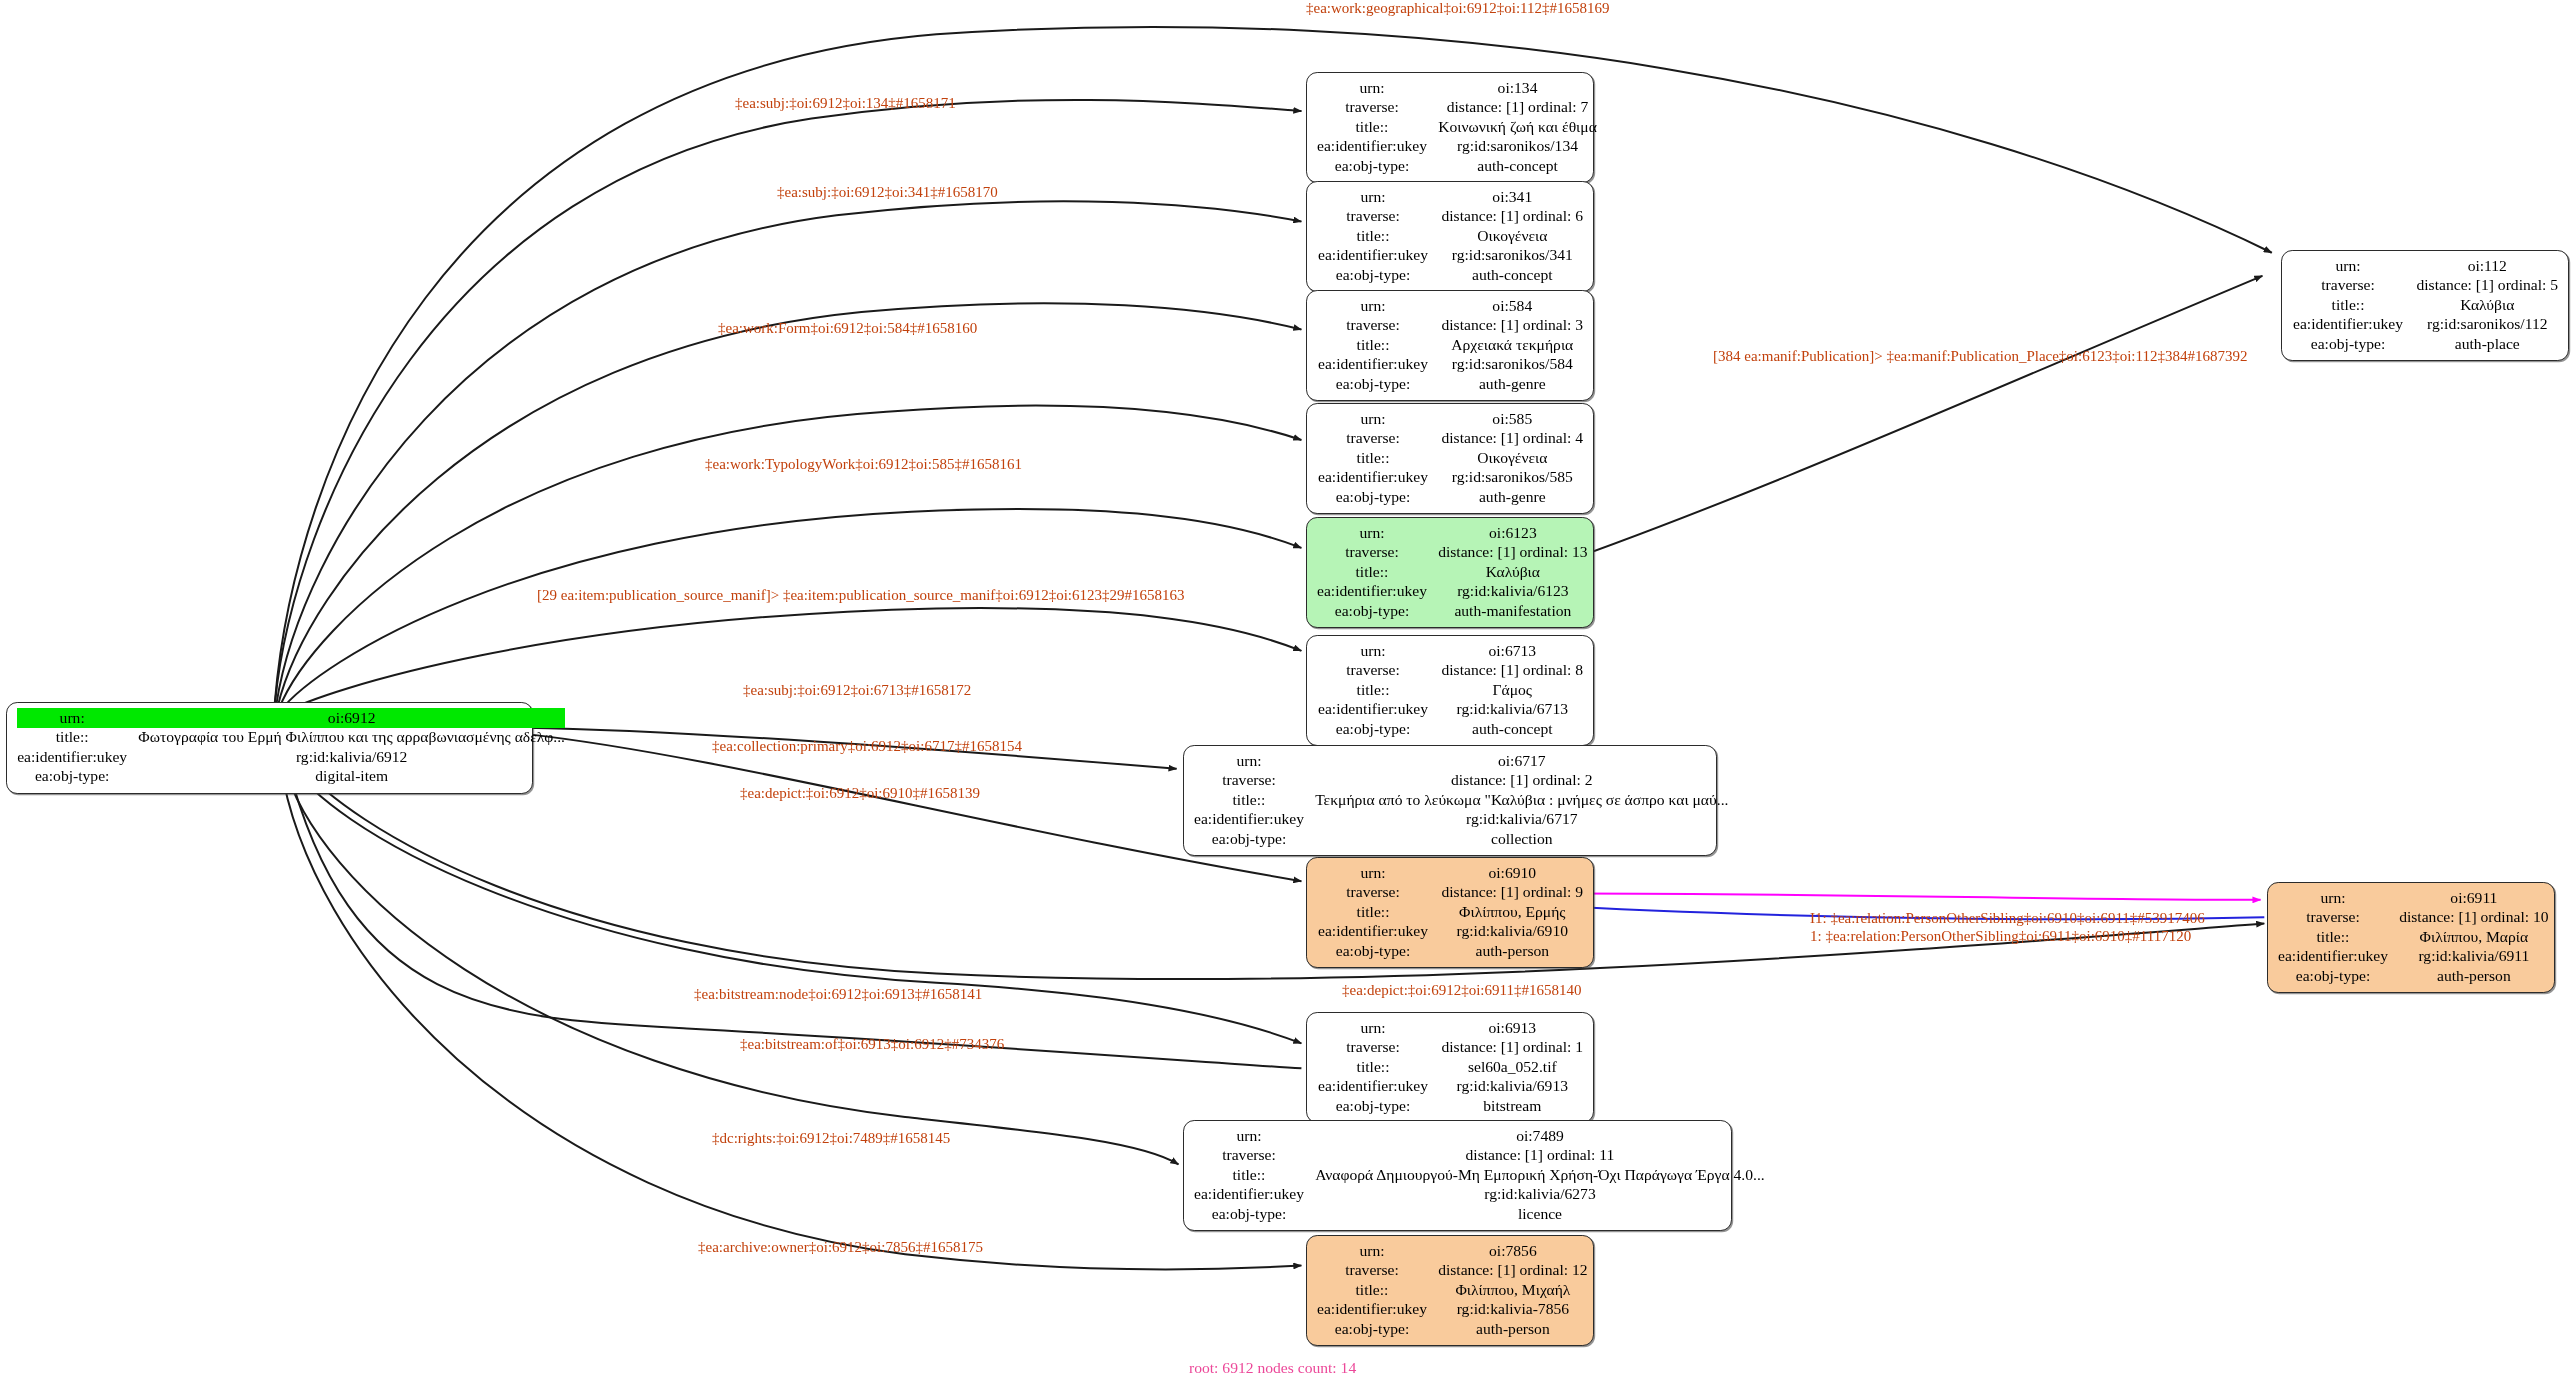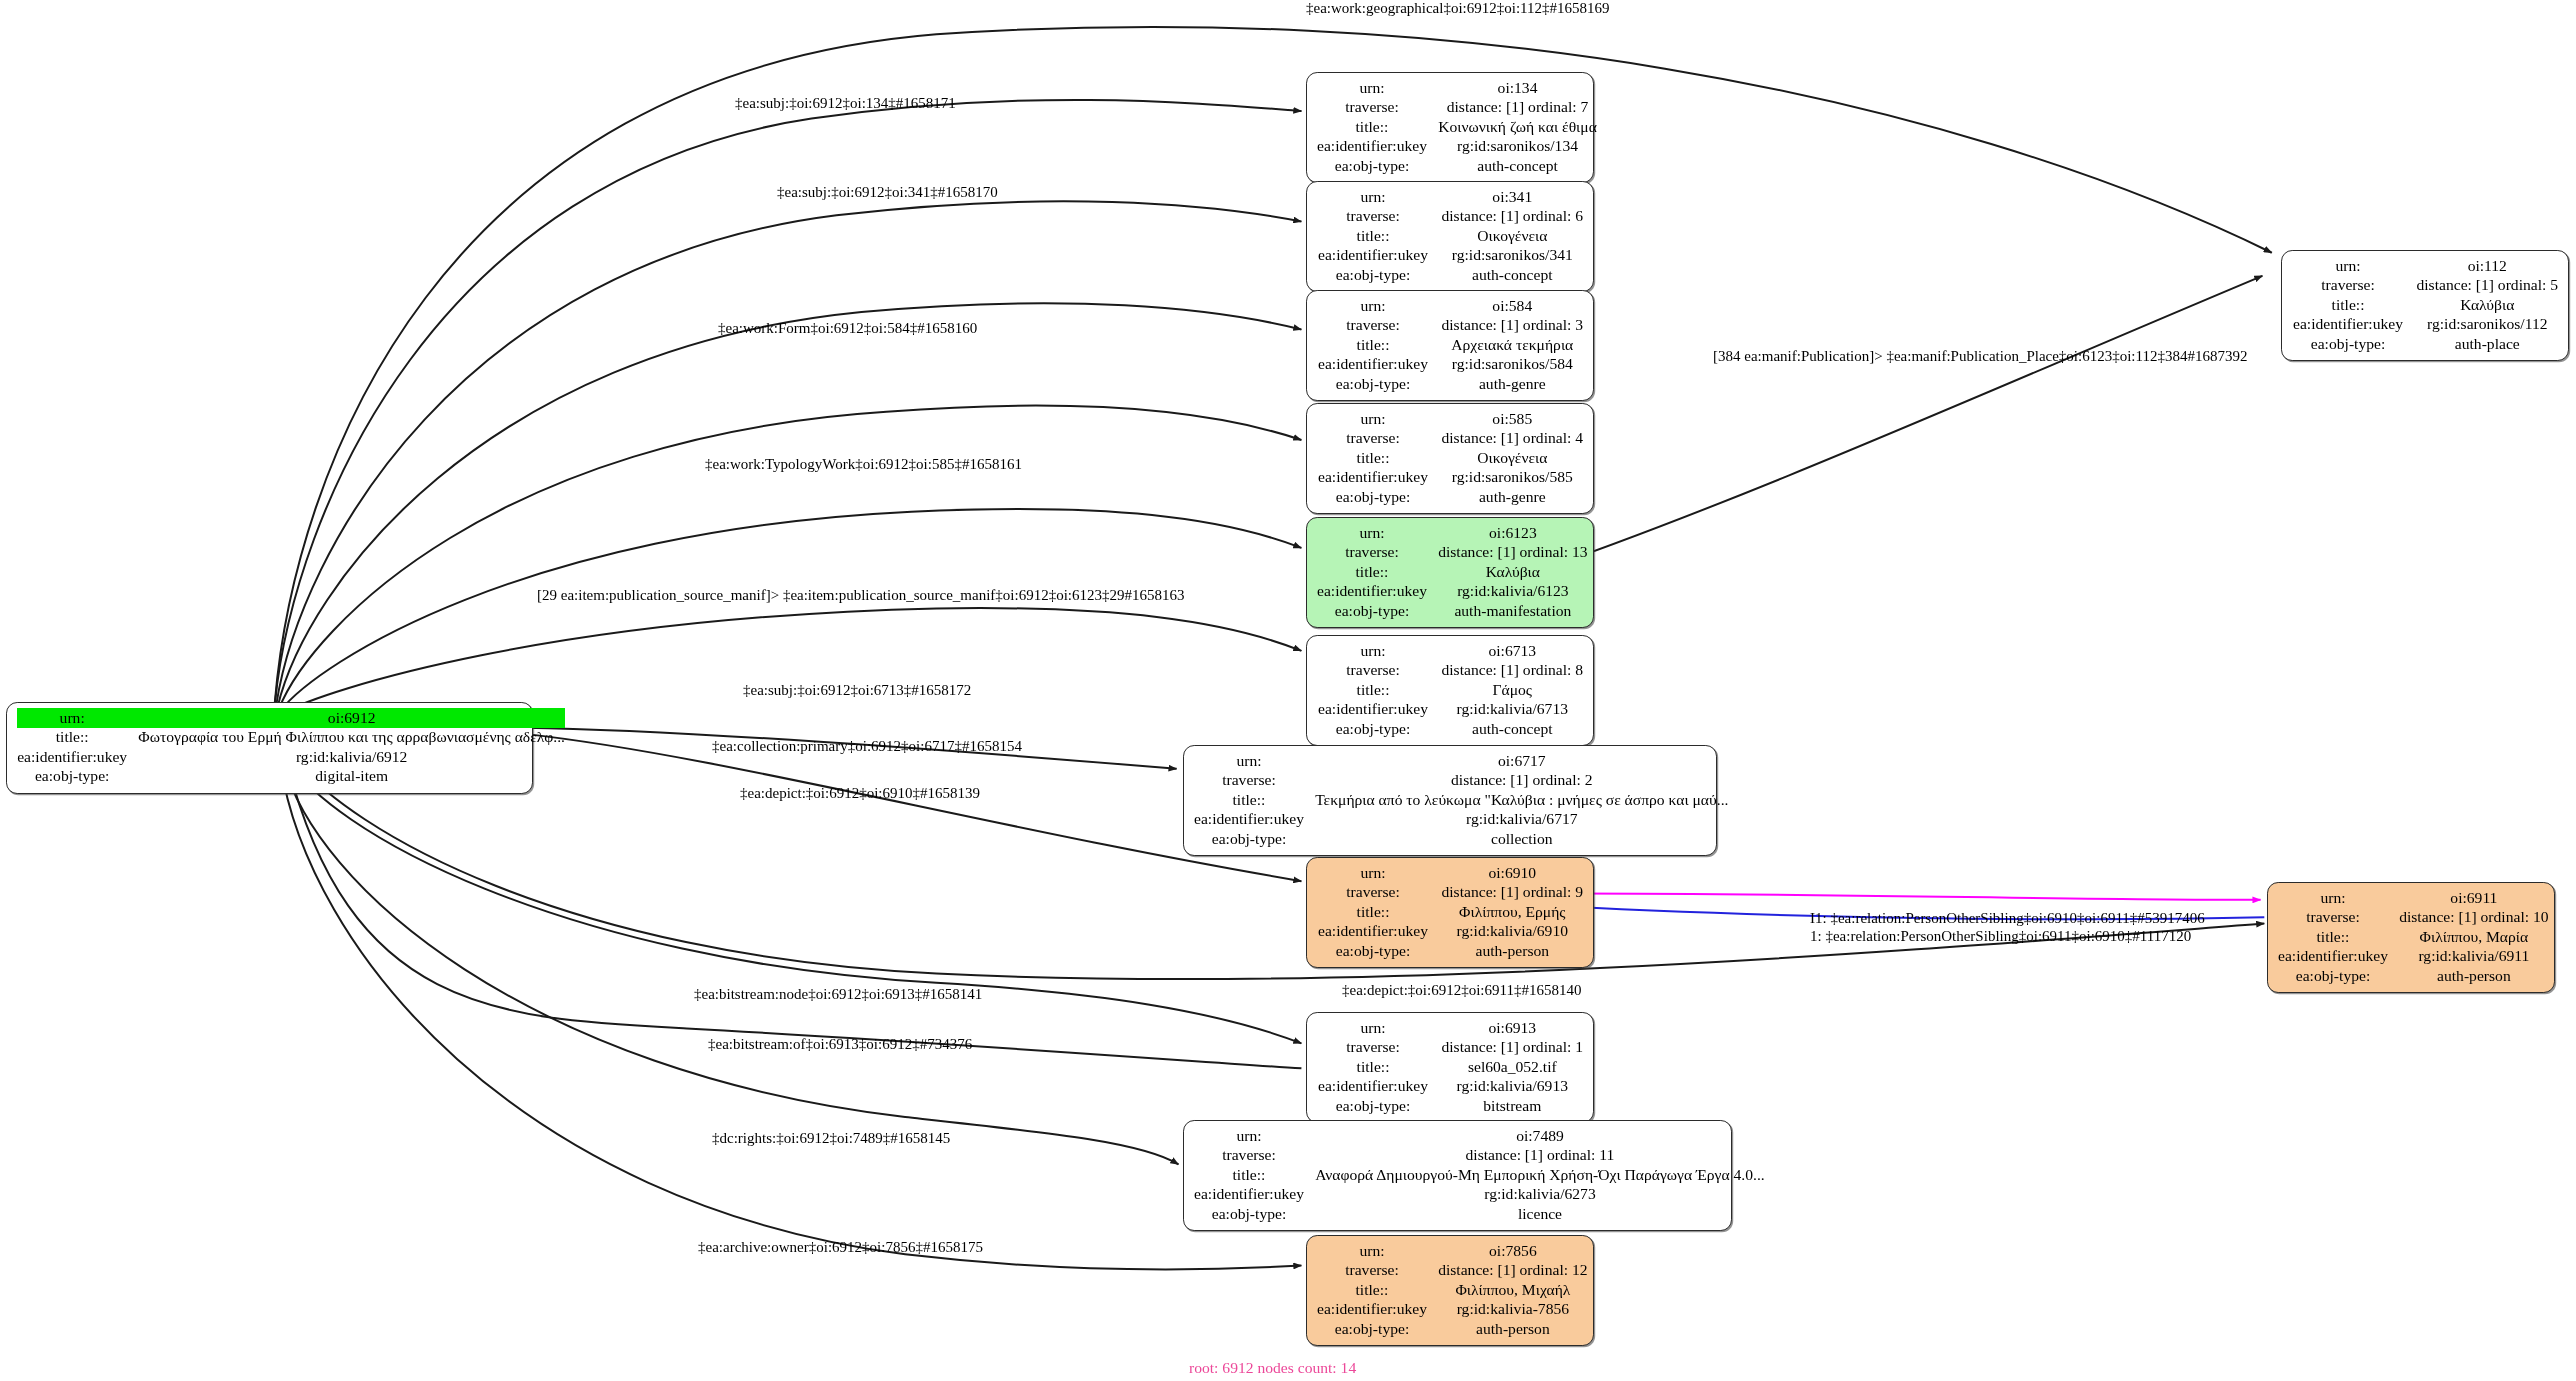--- a/index.html
+++ b/index.html
@@ -10,21 +10,21 @@
         background:#ffffff;box-shadow:1.2px 1.2px 0 rgba(60,60,60,.55);padding:5px 8.7px 6.2px 10px;text-align:center;}
   .node.green{background:#b6f4b6;}
   .node.orange{background:#f9cb9c;}
   .node table{border-collapse:collapse;width:100%;}
   .node td{font-size:15.6px;line-height:1.18;color:#000;padding:0.6px 0;white-space:nowrap;vertical-align:top;}
   .node td.k{padding-right:11.2px;}
   .node td.v{}
   .hl td{background:#00e800;}
   .root-node{border:1.2px solid #2b2b2b;}
   .root-node td{font-size:15.6px;}
-  .edge-label{position:absolute;font-size:15px;color:#000000;white-space:nowrap;
+  .edge-label{position:absolute;font-size:15px;color:#c2410c;white-space:nowrap;
               font-family:"Liberation Serif","DejaVu Serif",serif;}
   .footer{position:absolute;font-size:15.6px;color:#ec4899;white-space:nowrap;}
 </style>
 </head>
 <body>
 
 <div id="canvas">
 
   <svg id="edges" viewBox="0 0 4127 2213">
     <defs>
@@ -456,21 +456,21 @@
   <div class="edge-label" style="left:735px;top:95px;">‡ea:subj:‡oi:6912‡oi:134‡#1658171</div>
   <div class="edge-label" style="left:777px;top:184px;">‡ea:subj:‡oi:6912‡oi:341‡#1658170</div>
   <div class="edge-label" style="left:718px;top:320px;">‡ea:work:Form‡oi:6912‡oi:584‡#1658160</div>
   <div class="edge-label" style="left:705px;top:456px;">‡ea:work:TypologyWork‡oi:6912‡oi:585‡#1658161</div>
   <div class="edge-label" style="left:537px;top:587px;">[29 ea:item:publication_source_manif]&gt; ‡ea:item:publication_source_manif‡oi:6912‡oi:6123‡29#1658163</div>
   <div class="edge-label" style="left:743px;top:682px;">‡ea:subj:‡oi:6912‡oi:6713‡#1658172</div>
   <div class="edge-label" style="left:712px;top:738px;">‡ea:collection:primary‡oi:6912‡oi:6717‡#1658154</div>
   <div class="edge-label" style="left:740px;top:785px;">‡ea:depict:‡oi:6912‡oi:6910‡#1658139</div>
   <div class="edge-label" style="left:1342px;top:958px;margin-top:24px;">‡ea:depict:‡oi:6912‡oi:6911‡#1658140</div>
   <div class="edge-label" style="left:694px;top:986px;">‡ea:bitstream:node‡oi:6912‡oi:6913‡#1658141</div>
-  <div class="edge-label" style="left:708px;top:1036px;">‡ea:bitstream:of‡oi:6913‡oi:6912‡#734376</div>
+  <div class="edge-label" style="left:740px;top:1036px;">‡ea:bitstream:of‡oi:6913‡oi:6912‡#734376</div>
   <div class="edge-label" style="left:712px;top:1130px;">‡dc:rights:‡oi:6912‡oi:7489‡#1658145</div>
   <div class="edge-label" style="left:698px;top:1239px;">‡ea:archive:owner‡oi:6912‡oi:7856‡#1658175</div>
   <div class="edge-label" style="left:1713px;top:348px;">[384 ea:manif:Publication]&gt; ‡ea:manif:Publication_Place‡oi:6123‡oi:112‡384#1687392</div>
   <div class="edge-label" style="left:1810px;top:894px;margin-top:16px;">I1: ‡ea:relation:PersonOtherSibling‡oi:6910‡oi:6911‡#53917406</div>
   <div class="edge-label" style="left:1810px;top:928px;">1: ‡ea:relation:PersonOtherSibling‡oi:6911‡oi:6910‡#1117120</div>
 
   <div class="footer" style="left:1189px;top:1359px;">root: 6912 nodes count: 14</div>
 
 </div>
 

